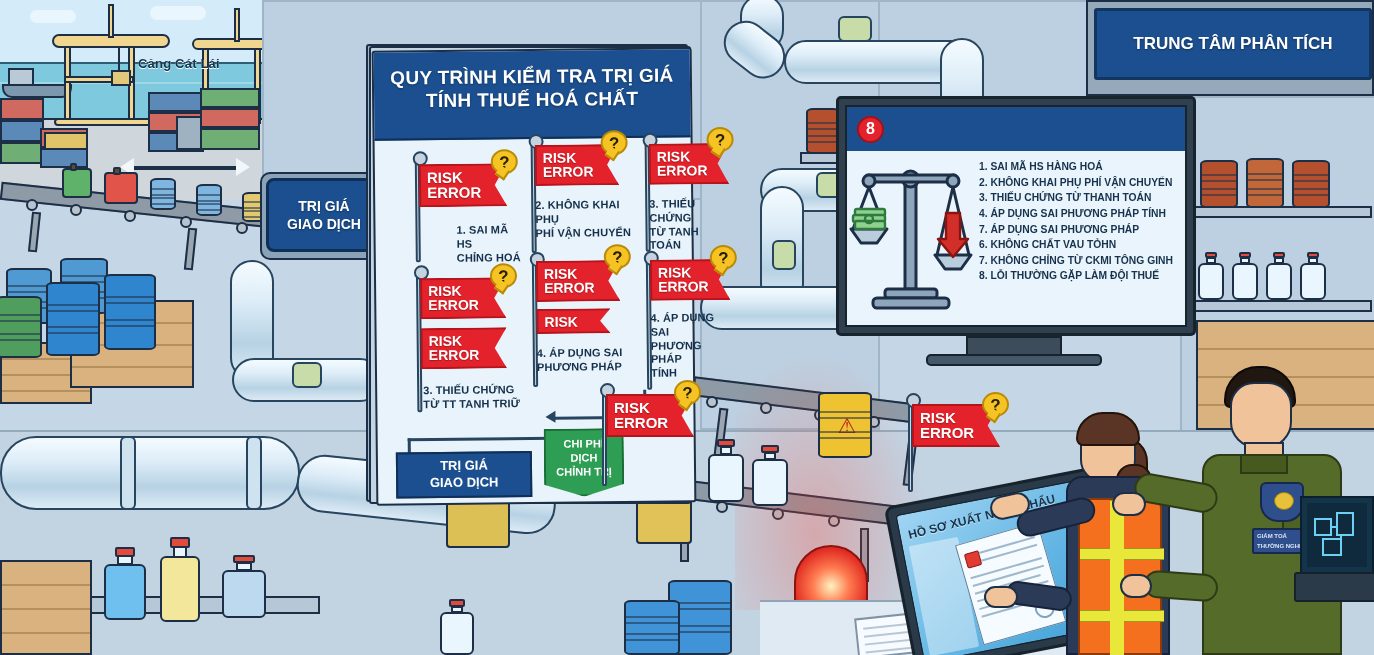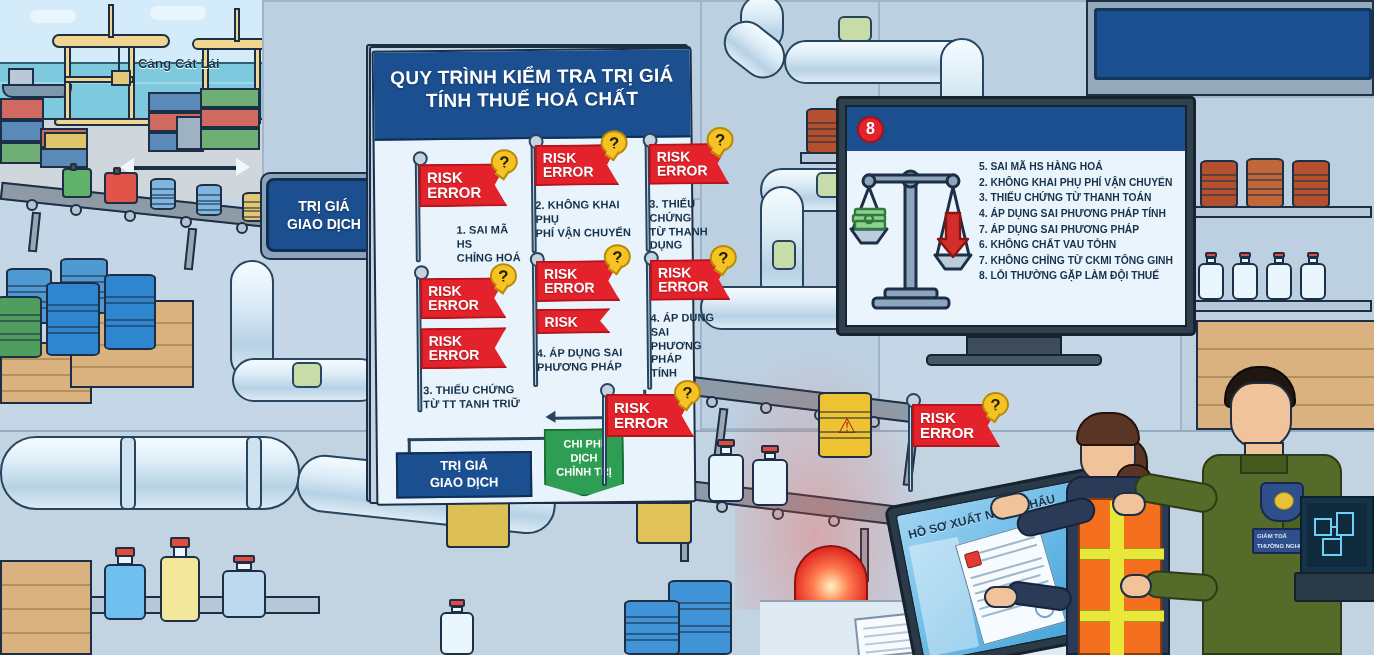--- a/index.html
+++ b/index.html
@@ -444,21 +444,21 @@
     </div>
   <div class="crate" style="left:1196px;top:320px;width:180px;height:110px;">
     <div class="slat" style="top:26px"></div>
       <div class="slat" style="top:54px"></div>
       <div class="slat" style="top:82px"></div>
   </div>
 
   <div class="banner-outer"></div>
   <div class="banner-box">
     <div class="nosel">
-      <br>
+      <span>TRUNG TÂM PHÂN TÍCH</span><br>
     </div>
   </div>
 
   <div class="poster-shadow1"></div>
   <div class="poster-shadow2"></div>
   <div class="poster-body">
 
     <div class="poster-head">
       <h1 class="nosel">
         <span>QUY TRÌNH KIỂM TRA TRỊ GIÁ</span>
@@ -494,21 +494,21 @@
 
     <div class="flagwrap" style="left:268px;top:86px;width:100px;height:120px;">
       <div class="pole" style="left:2px;top:4px;height:112px;"></div>
       <div class="flag" style="left:6px;top:8px;width:80px;font-size:14px;">
         <span>RISK</span>
         <span>ERROR</span>
       </div>
       <div class="bubble nosel" style="left:64px;top:-8px;">?</div>
       <div class="flag-cap nosel" style="left:6px;top:62px;width:74px;">
         <div>3. THIẾU CHỨNG</div>
-        <div>TỪ THANH DỤNG</div>
+        <div>TỪ TANH TOÁN</div>
       </div>
     </div>
 
     <div class="flagwrap" style="left:36px;top:214px;width:116px;height:148px;">
       <div class="pole" style="left:4px;top:6px;height:140px;"></div>
       <div class="flag" style="left:8px;top:12px;width:86px;font-size:14px;">
         <span>RISK</span>
         <span>ERROR</span>
       </div>
       <div class="flag" style="left:8px;top:62px;width:86px;font-size:14px;">
@@ -612,21 +612,21 @@
               <rect x="8" y="70" width="30" height="8" rx="2"></rect>
               <circle cx="22" cy="68" r="4" fill="none"></circle>
             </g>
             <g>
               <path d="M99 62 L113 62 L113 88 L121 88 L106 106 L91 88 L99 88 Z" fill="#d32f2a" stroke="#8c1410" stroke-width="2.4" stroke-linejoin="round"></path>
             </g>
           </svg>
         </div>
 
         <ul class="list-col nosel">
-          <li>5. SAI MÃ HS HÀNG HOÁ</li>
+          <li>1. SAI MÃ HS HÀNG HOÁ</li>
           <li>2. KHÔNG KHAI PHỤ PHÍ VẬN CHUYỂN</li>
           <li>3. THIẾU CHỨNG TỪ THANH TOÁN</li>
           <li>4. ÁP DỤNG SAI PHƯƠNG PHÁP TÍNH</li>
           <li>7. ÁP DỤNG SAI PHƯƠNG PHÁP</li>
           <li>6. KHÔNG CHẤT VAU TỎHN</li>
           <li>7. KHÔNG CHỈNG TỪ CKMI TÔNG GINH</li>
           <li>8. LỖI THƯỜNG GẶP LÀM ĐỘI THUẾ</li>
         </ul>
       </div>
     </div>

